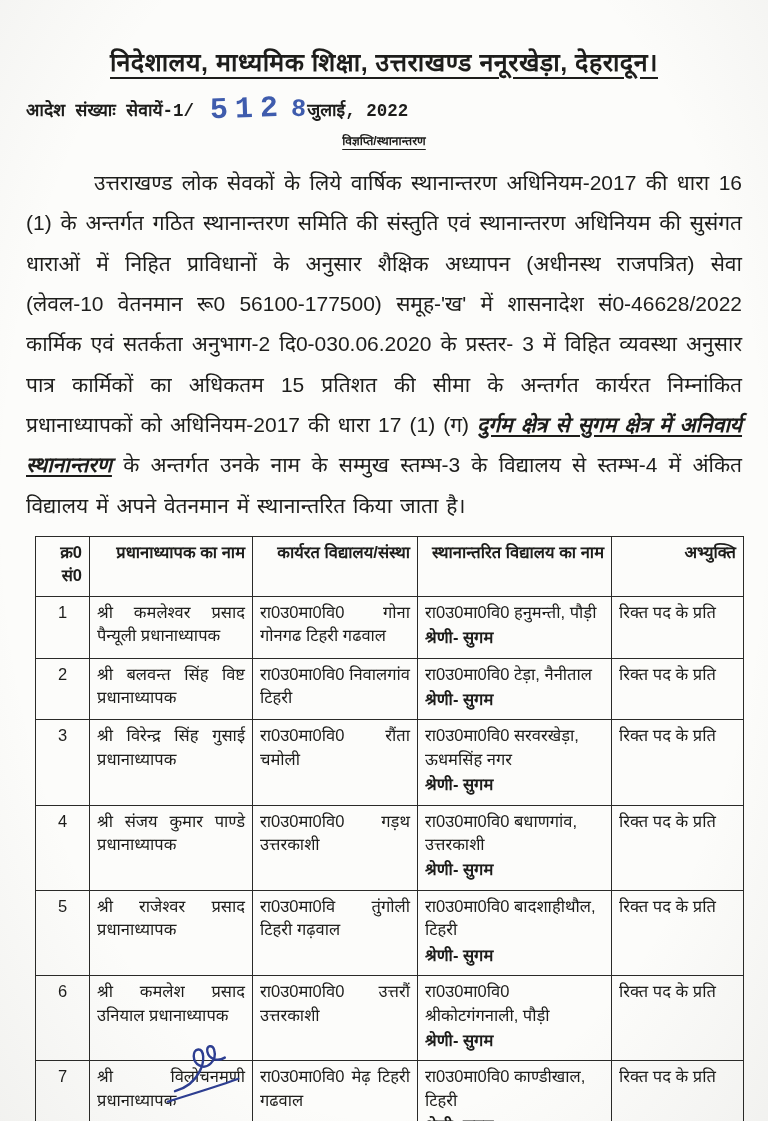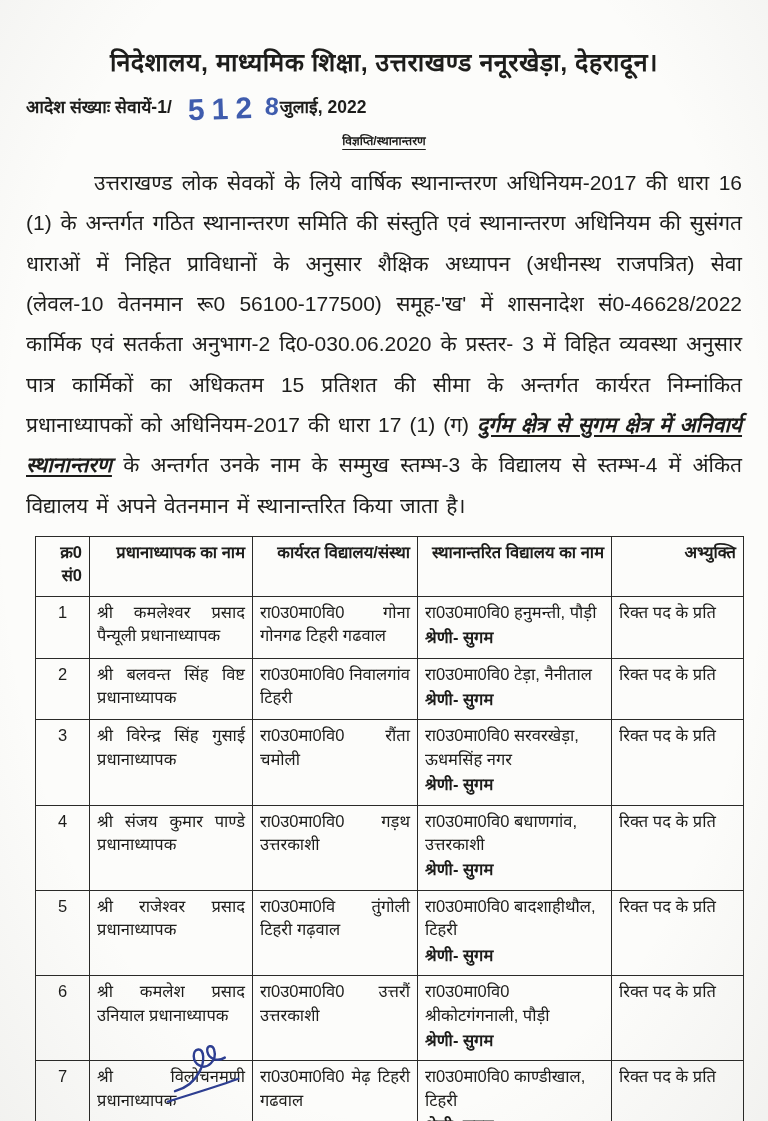--- a/index.html
+++ b/index.html
@@ -17,32 +17,34 @@
     background:
       radial-gradient(ellipse at 50% 45%, rgba(255,255,255,0) 70%, rgba(120,120,115,0.08) 100%),
       #fcfcfa;
   }
   
   .doc-title {
     text-align: center;
     font-size: 25px;
     font-weight: bold;
     letter-spacing: 0.5px;
+    text-decoration: underline;
     text-underline-offset: 6px;
     text-decoration-thickness: 1.5px;
     margin-bottom: 16px;
   }
   .order-line {
     font-size: 17.5px;
     font-weight: bold;
     display: flex;
-    align-items: flex-start;
+    align-items: center;
     justify-content: flex-start;
     white-space: nowrap;
     margin-bottom: 8px;
+    font-family: Liberation Mono, monospace;
   }
   .hand {
     color: #3f5cad;
     font-weight: 600;
   }
   .hand-num {
     font-size: 30px;
     letter-spacing: 7px;
     margin: 0 10px 0 16px;
     transform: rotate(-2deg);

